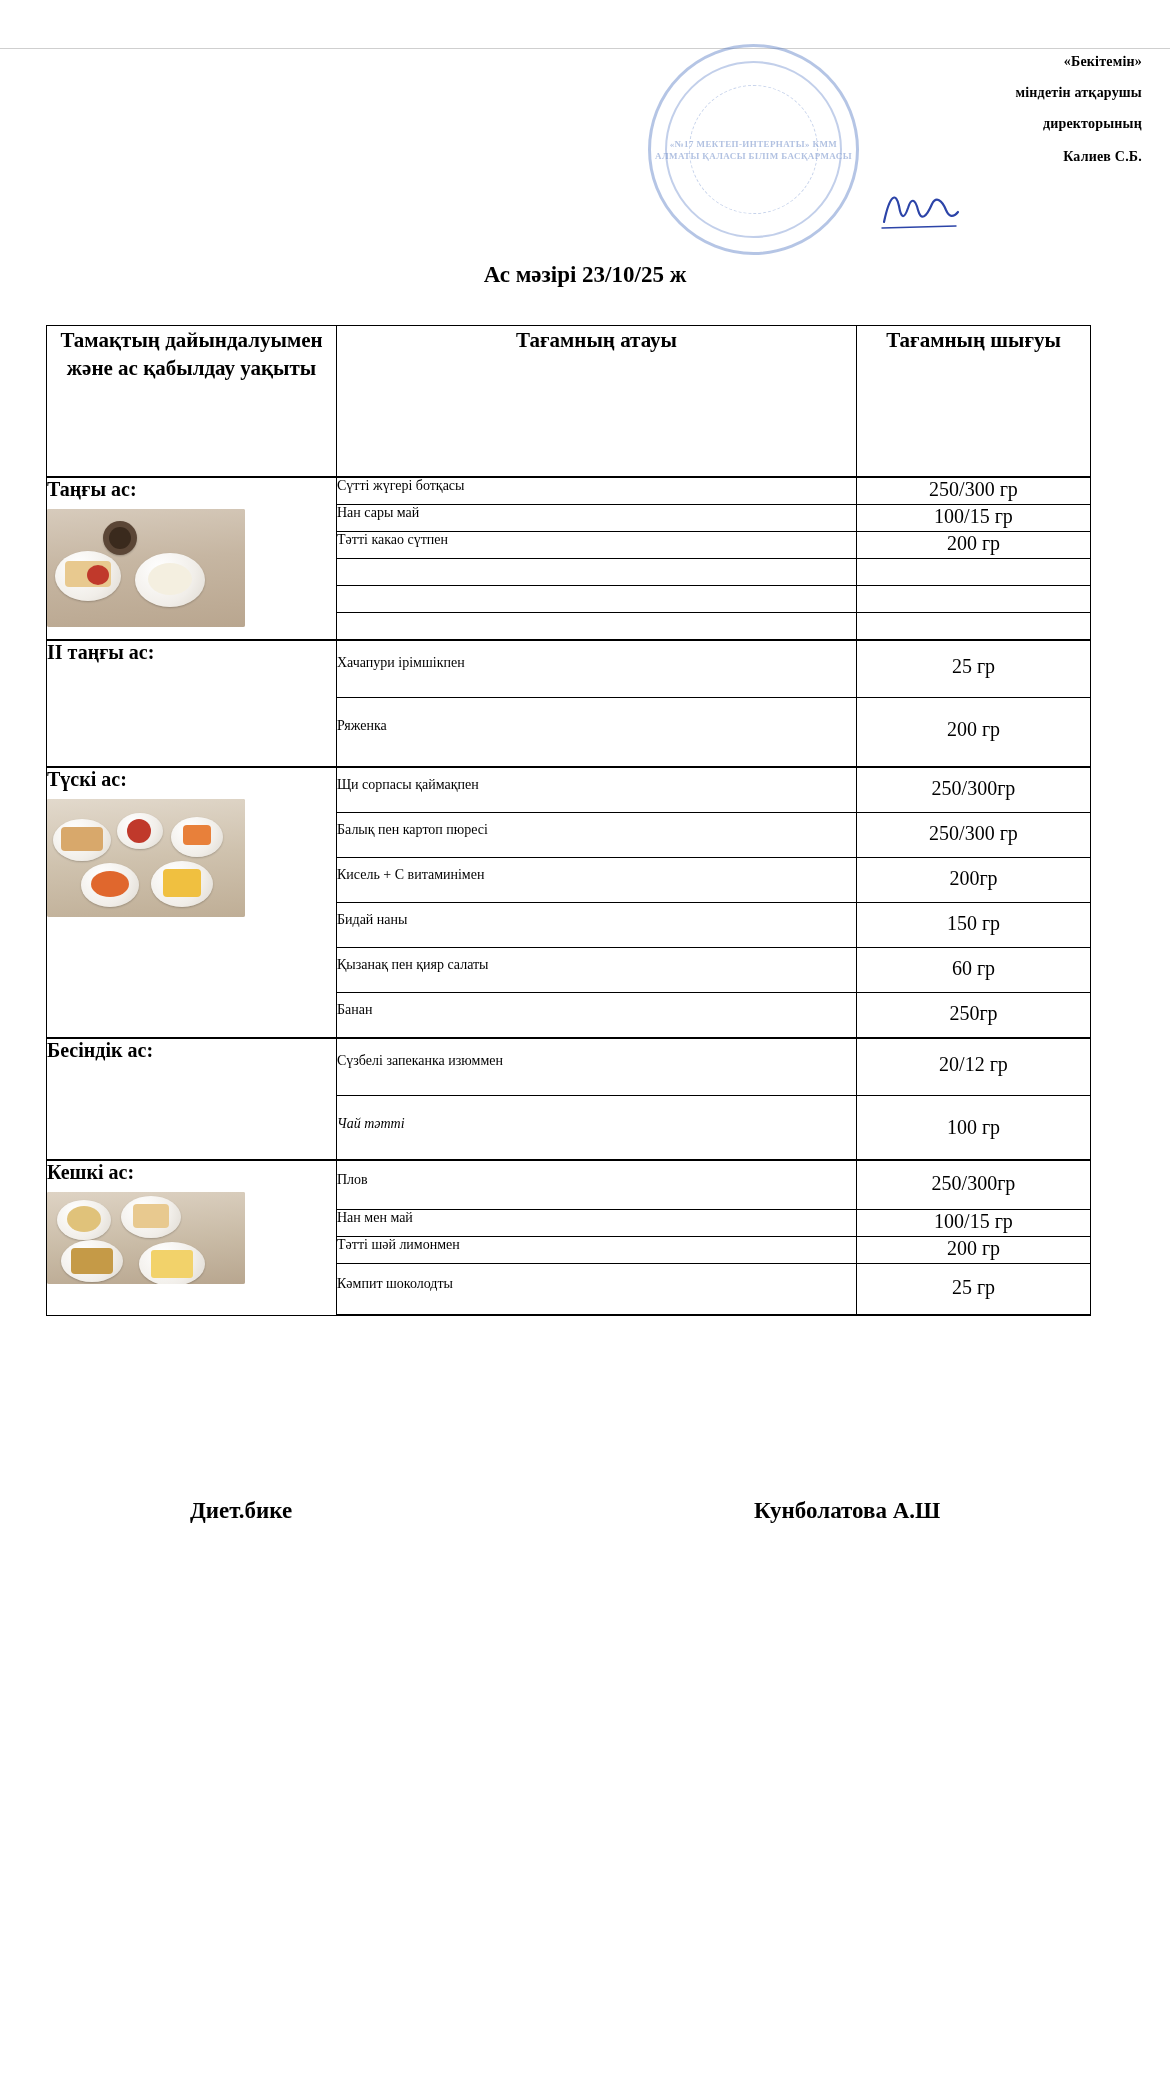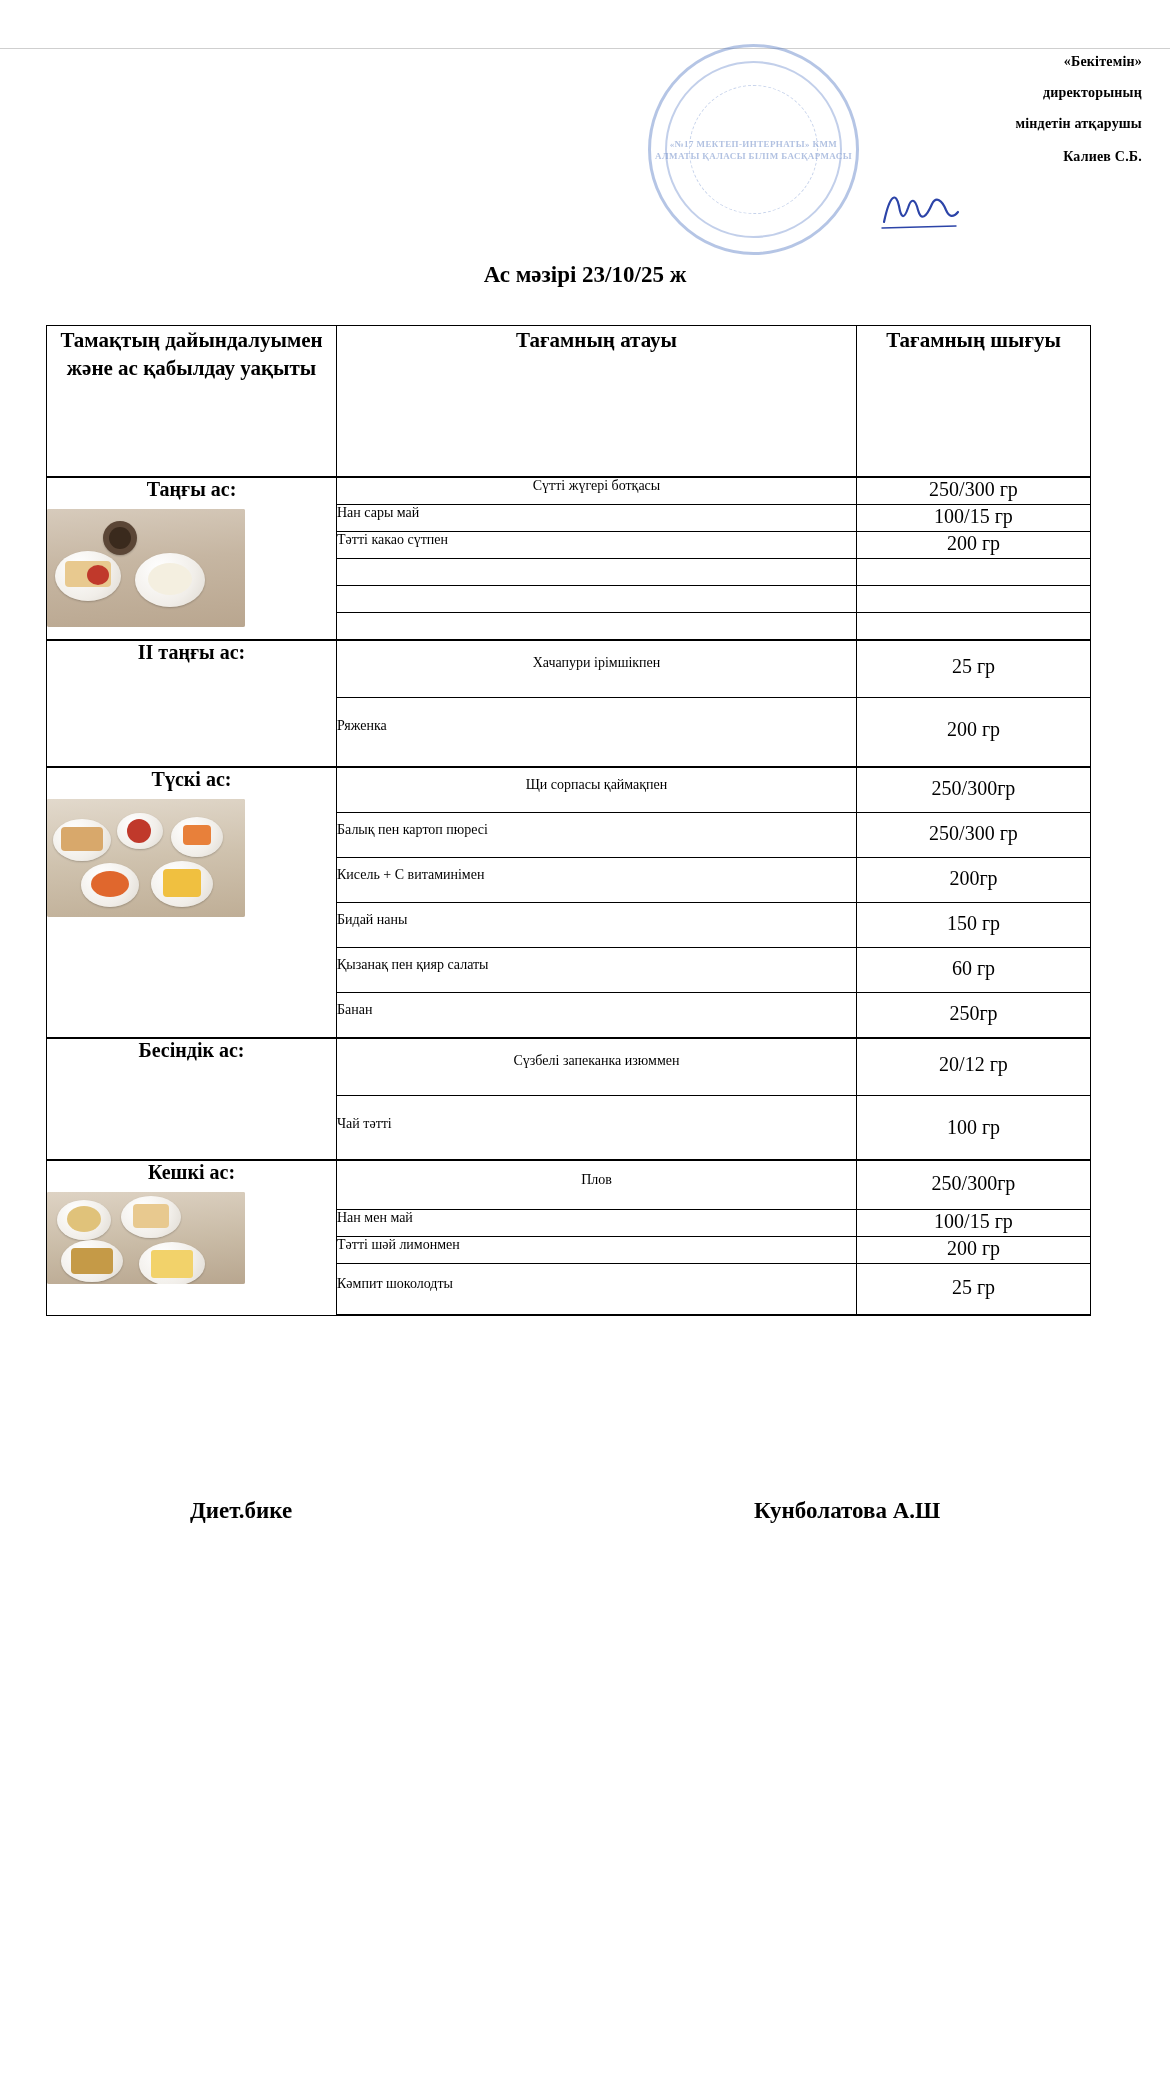--- a/index.html
+++ b/index.html
@@ -144,21 +144,20 @@
     line-height: 28px;
     padding: 14px 10px;
     vertical-align: middle;
     height: 150px;
     border-width: 2px;
   }
 
   
   tr.section-start > td {
     border-top: 2px solid #000;
-    text-align: center;
   }
 
   td.time-cell {
     padding: 10px 0 10px 14px;
     font-weight: bold;
     font-size: 20px;
     border-left-width: 2px;
     border-right-width: 2px;
   }
   td.time-cell .time-label {
@@ -219,22 +218,22 @@
 </style>
 </head>
 <body>
 
 <div class="page">
 
   <div class="top-rule"></div>
 
   <div class="approval">
     <span class="line">«Бекітемін»</span>
+    <span class="line">міндетін атқарушы</span>
     <span class="line">директорының</span>
-    <span class="line">міндетін атқарушы</span>
     <span class="signer">Калиев С.Б.</span>
   </div>
 
   <div class="stamp">
     <div class="stamp-text">«№17 МЕКТЕП-ИНТЕРНАТЫ» КММ АЛМАТЫ ҚАЛАСЫ БІЛІМ БАСҚАРМАСЫ</div>
   </div>
 
   <svg class="signature" viewBox="0 0 80 42">
     <path d="M4,34 C10,6 16,4 19,18 C21,30 24,32 28,20 C31,10 35,10 38,22 C41,33 46,30 52,16 C56,8 62,12 66,22 C69,29 73,30 78,24" fill="none" stroke="#2c44a8" stroke-width="2.2" stroke-linecap="round"></path>
     <path d="M2,40 L76,38" fill="none" stroke="#2c44a8" stroke-width="1.4" stroke-linecap="round"></path>
@@ -350,21 +349,21 @@
         </tr>
 
         <tr class="section-start">
           <td class="time-cell" rowspan="2">
             <span class="time-label">Бесіндік ас:</span>
           </td>
           <td class="dish-cell" style="padding-top:14px;padding-bottom:16px;">Сүзбелі запеканка  изюммен</td>
           <td class="out-cell" style="padding-top:14px;padding-bottom:16px;">20/12 гр</td>
         </tr>
         <tr>
-          <td class="dish-cell" style="padding-top:20px;padding-bottom:16px;">Чай тәтті</td>
+          <td class="dish-cell" style="padding-top:20px;padding-bottom:16px;font-style:italic;">Чай тәтті</td>
           <td class="out-cell" style="padding-top:20px;padding-bottom:20px;">100 гр</td>
         </tr>
 
         <tr class="section-start">
           <td class="time-cell" rowspan="4">
             <span class="time-label">Кешкі ас:</span>
             <span class="photo">
               <span class="tabletop" style="background:linear-gradient(175deg,#ded3c4 0%, #c9bba6 55%, #b8a68f 100%);"></span>
               <span class="plate" style="left:10px; top:8px;  width:54px; height:40px;"></span>
               <span class="food" style="left:20px; top:14px; width:34px; height:26px; background:#e0c27a;"></span>

